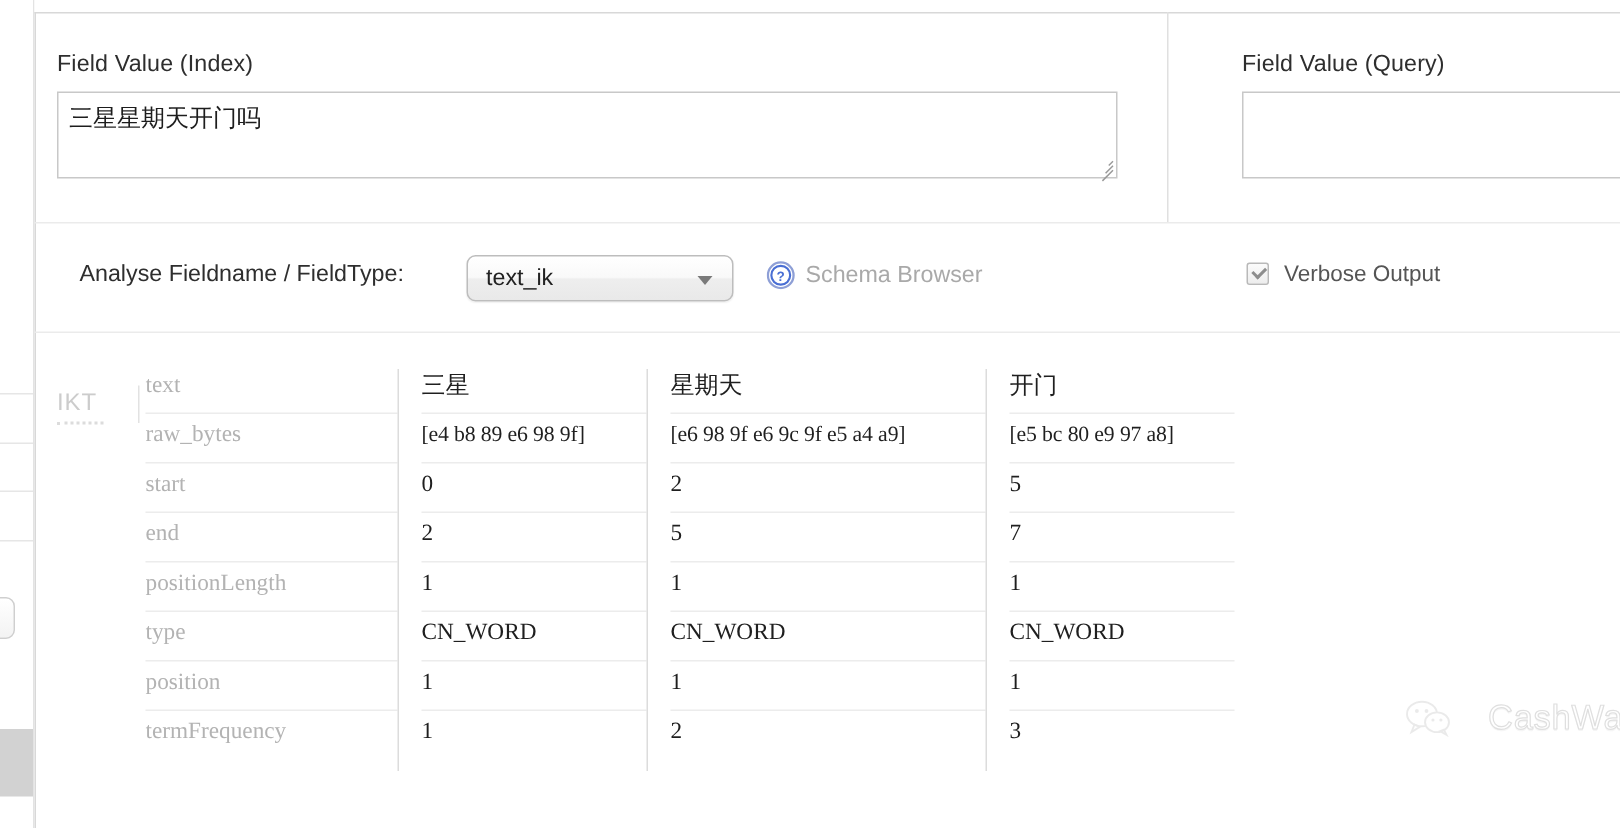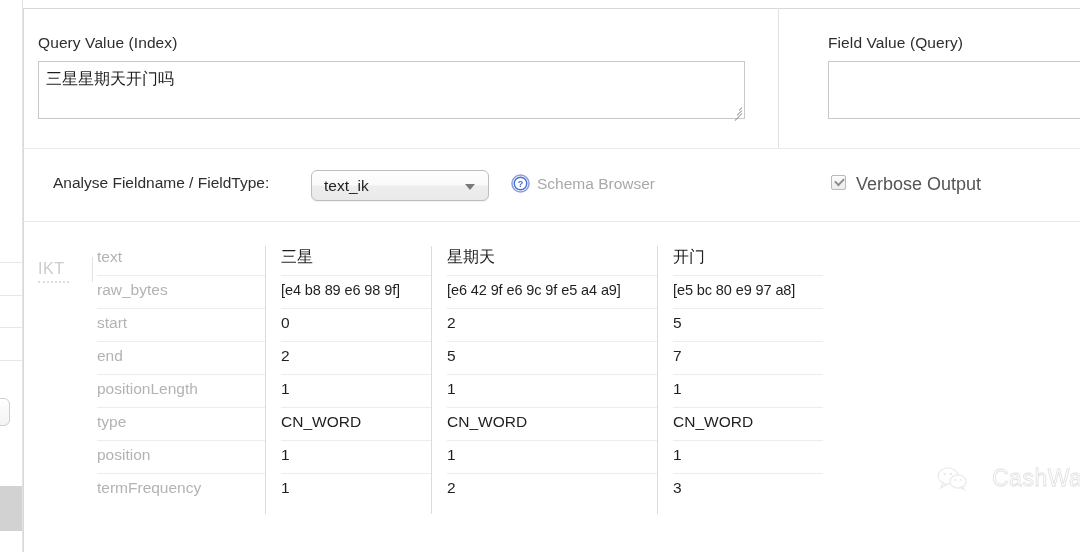--- a/index.html
+++ b/index.html
@@ -219,21 +219,21 @@
     position: absolute;
     left: 3px; top: 2px;
     width: 7px; height: 4px;
     border-left: 2px solid #8d8d8d;
     border-bottom: 2px solid #8d8d8d;
     transform: rotate(-45deg);
   }
   #verbose-label {
     position: absolute;
     left: 833px; top: 174px;
-    font-size: 18px;
+    font-size: 15px;
     color: #555555;
     white-space: nowrap;
   }
   #options-row-bottom-rule {
     position: absolute;
     left: 0; top: 73px;
     width: 1057px; height: 1px;
     background: #ebebeb;
   }
 
@@ -286,20 +286,21 @@
     background: #dcdcdc;
   }
 
   .cell {
     height: 32px;
     line-height: 28px;
     border-bottom: 1px solid #ececec;
     font-size: 15.5px;
     white-space: nowrap;
     overflow: hidden;
+    font-family: Liberation Serif, serif;
   }
   .cell.label {
     color: #b3b3b3;
   }
   .cell.value {
     color: #1f1f1f;
   }
   .cell.value.head {
     font-family: "DejaVu Sans", "Liberation Sans", sans-serif;
     font-size: 16px;
@@ -338,21 +339,21 @@
   <div id="rail-button"></div>
   <div id="rail-block"></div>
 </div>
 <div id="rail-edge"></div>
 
 <div id="main-panel">
   <div id="panel-border-left"></div>
   <div id="panel-border-top"></div>
 
   <div id="index-group">
-    <div class="field-label">Query Value (Index)</div>
+    <div class="field-label">Field Value (Index)</div>
     <div id="index-textarea-wrap">
       <div id="index-textarea-value">三星星期天开门吗</div>
       <div id="index-resize-grip">
         <i></i>
           <i></i>
           <i></i>
       </div>
     </div>
   </div>
 
@@ -414,21 +415,21 @@
           <div class="cell value">0</div>
           <div class="cell value">2</div>
           <div class="cell value">1</div>
           <div class="cell value">CN_WORD</div>
           <div class="cell value">1</div>
           <div class="cell value">1</div>
         </div>
         <div class="col col-data wide">
           <div class="col-sep"></div>
           <div class="cell value head">星期天</div>
-          <div class="cell value bytes">[e6 42 9f e6 9c 9f e5 a4 a9]</div>
+          <div class="cell value bytes">[e6 98 9f e6 9c 9f e5 a4 a9]</div>
           <div class="cell value">2</div>
           <div class="cell value">5</div>
           <div class="cell value">1</div>
           <div class="cell value">CN_WORD</div>
           <div class="cell value">1</div>
           <div class="cell value">2</div>
         </div>
         <div class="col col-data">
           <div class="col-sep"></div>
           <div class="cell value head">开门</div>

